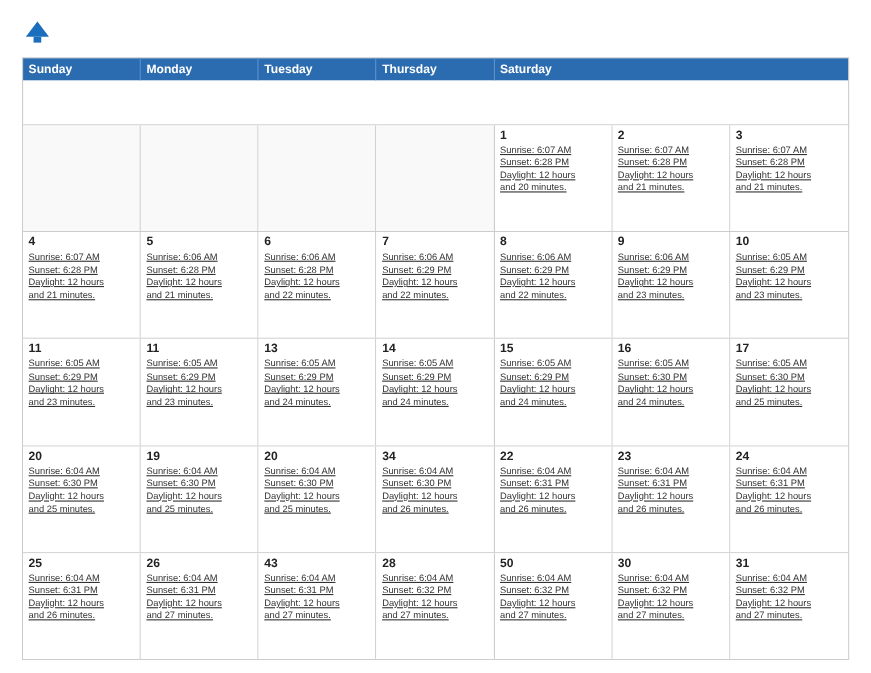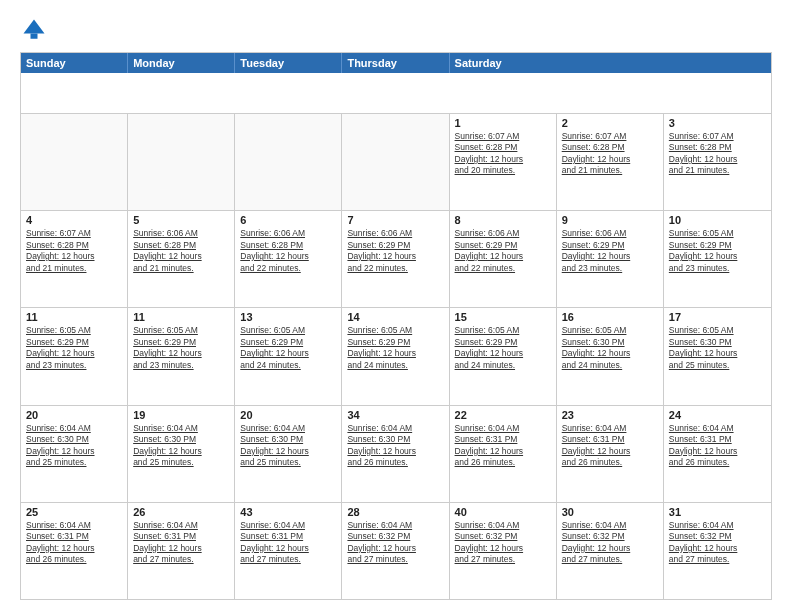--- a/index.html
+++ b/index.html
@@ -260,21 +260,21 @@
           </div>
           <div class="cal-cell">
             <span class="day-num">43</span>
             <div class="cell-text">Sunrise: 6:04 AM<br>Sunset: 6:31 PM<br>Daylight: 12 hours<br>and 27 minutes.</div>
           </div>
           <div class="cal-cell">
             <span class="day-num">28</span>
             <div class="cell-text">Sunrise: 6:04 AM<br>Sunset: 6:32 PM<br>Daylight: 12 hours<br>and 27 minutes.</div>
           </div>
           <div class="cal-cell">
-            <span class="day-num">40</span>
+            <span class="day-num">50</span>
             <div class="cell-text">Sunrise: 6:04 AM<br>Sunset: 6:32 PM<br>Daylight: 12 hours<br>and 27 minutes.</div>
           </div>
           <div class="cal-cell">
             <span class="day-num">30</span>
             <div class="cell-text">Sunrise: 6:04 AM<br>Sunset: 6:32 PM<br>Daylight: 12 hours<br>and 27 minutes.</div>
           </div>
           <div class="cal-cell">
             <span class="day-num">31</span>
             <div class="cell-text">Sunrise: 6:04 AM<br>Sunset: 6:32 PM<br>Daylight: 12 hours<br>and 27 minutes.</div>
           </div>

